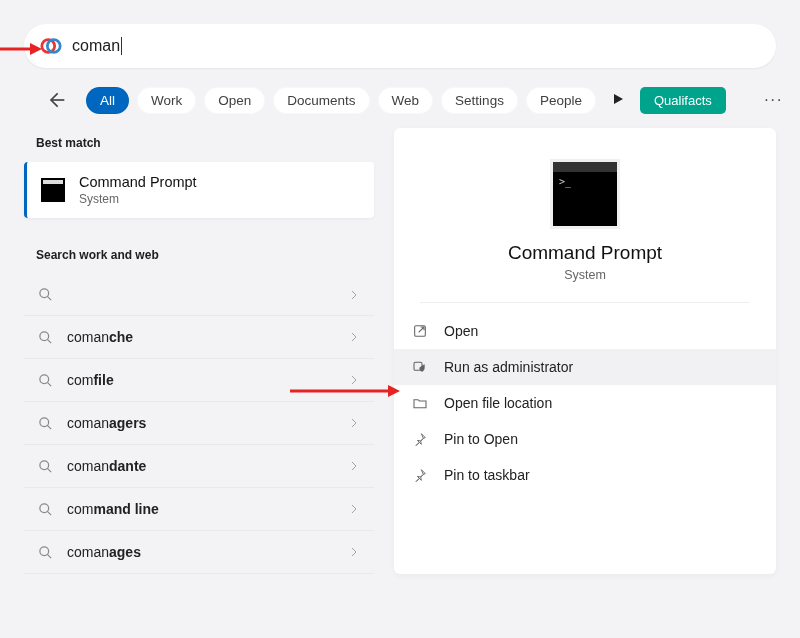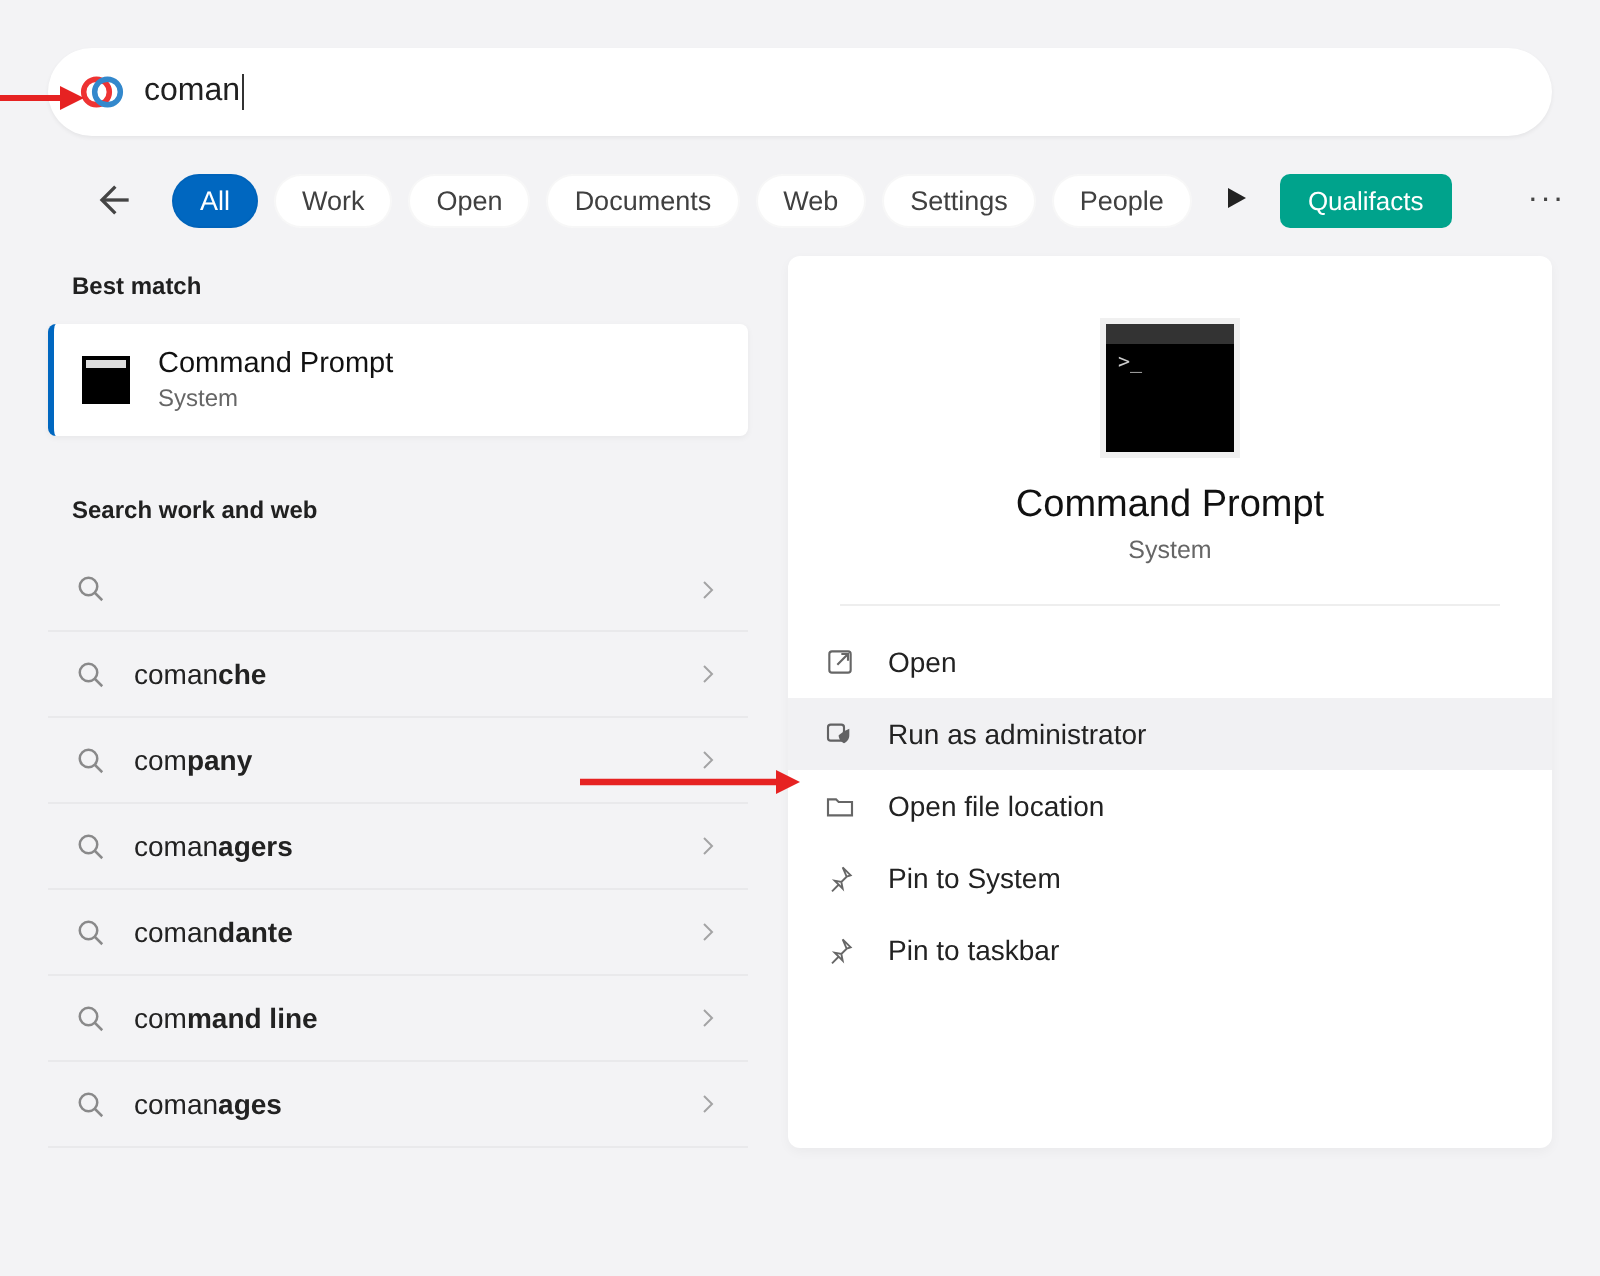--- a/index.html
+++ b/index.html
@@ -170,21 +170,21 @@
             </svg>
           </span>
         </div>
         <div class="sugg">
           <span class="mag">
             <svg viewBox="0 0 24 24" width="15" height="15">
               <circle cx="10" cy="10" r="7" fill="none" stroke="#444" stroke-width="2"></circle>
               <line x1="15" y1="15" x2="21" y2="21" stroke="#444" stroke-width="2"></line>
             </svg>
           </span>
-          <span>com<strong>pany</strong><span class="hint"></span></span>
+          <span>com<strong>file</strong><span class="hint"></span></span>
           <span class="chev">
             <svg viewBox="0 0 24 24" width="12" height="12">
               <path d="M8 4l8 8-8 8" fill="none" stroke="#444" stroke-width="2"></path>
             </svg>
           </span>
         </div>
         <div class="sugg">
           <span class="mag">
             <svg viewBox="0 0 24 24" width="15" height="15">
               <circle cx="10" cy="10" r="7" fill="none" stroke="#444" stroke-width="2"></circle>
@@ -274,21 +274,21 @@
             </svg>
           </span>
           <span>Open file location</span>
         </div>
         <div class="action">
           <span class="ico">
             <svg viewBox="0 0 24 24" width="16" height="16">
               <path d="M14 4l6 6-3 1-4 4 1 5-3-3-5 5 5-5-3-3 5 1 4-4z" fill="none" stroke="#333" stroke-width="1.4"></path>
             </svg>
           </span>
-          <span>Pin to System</span>
+          <span>Pin to Open</span>
         </div>
         <div class="action">
           <span class="ico">
             <svg viewBox="0 0 24 24" width="16" height="16">
               <path d="M14 4l6 6-3 1-4 4 1 5-3-3-5 5 5-5-3-3 5 1 4-4z" fill="none" stroke="#333" stroke-width="1.4"></path>
             </svg>
           </span>
           <span>Pin to taskbar</span>
         </div>
       </div>

